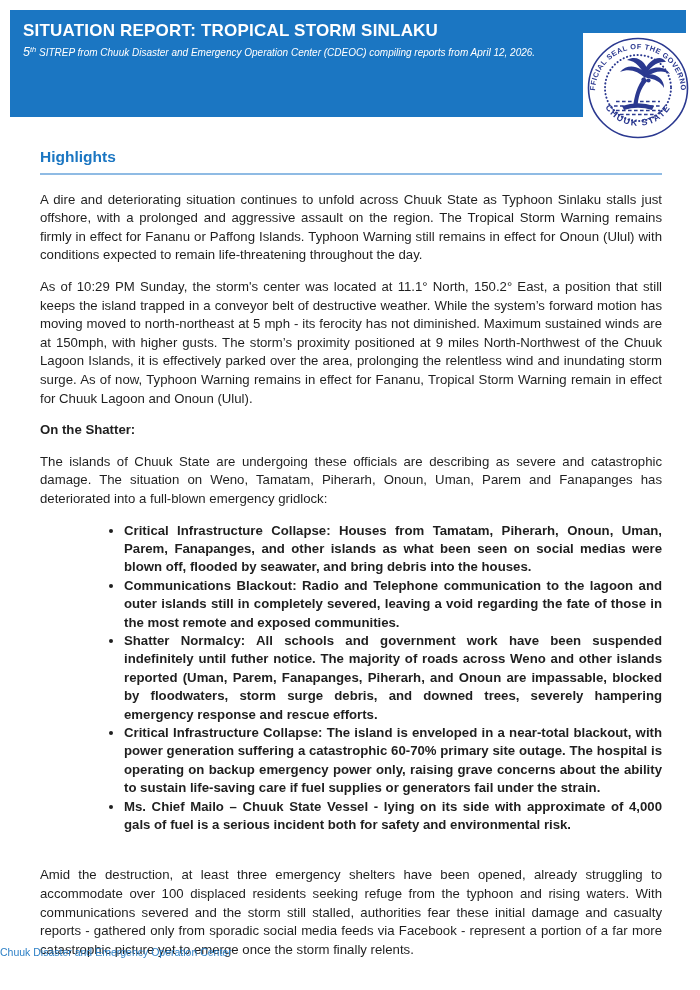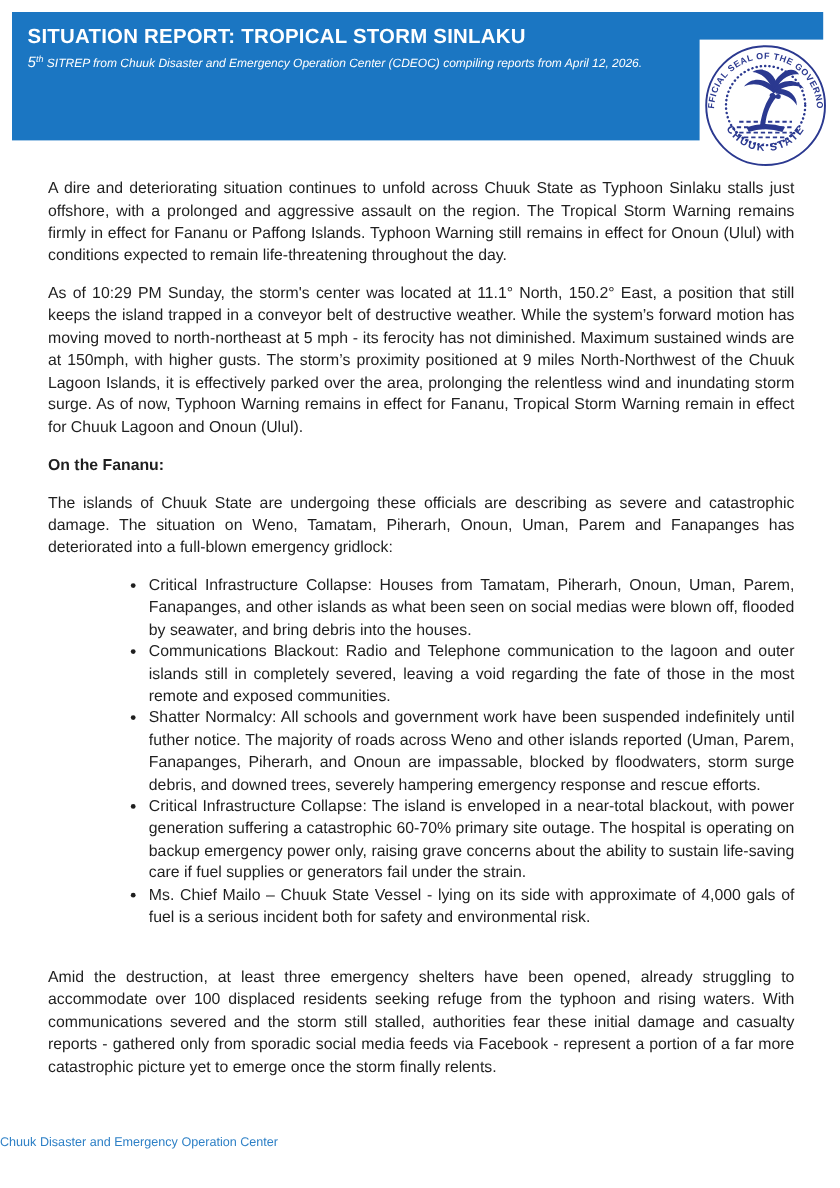--- a/index.html
+++ b/index.html
@@ -75,20 +75,21 @@
   .ground-heading { margin: 0; font-weight: bold; }
   .ground-intro { margin: 0 0 12px 0; }
   ul.impact-list {
     margin: 0;
     padding-left: 84px;
     list-style: disc outside;
   }
   ul.impact-list li {
     line-height: 18.4px;
     text-align: justify;
+    font-weight: bold;
   }
   .closing { margin-top: 32px !important; }
 
   
   .footer {
     position: absolute;
     left: 0; right: 0;
     top: 946px;
     font-size: 10.5px;
     color: #2e80c6;
@@ -138,26 +139,27 @@
       <g stroke="#2b3990" stroke-width="1.6" stroke-dasharray="3.6 2.4" fill="none">
         <path d="M30,65.5 H74"></path>
         <path d="M28,70 H76"></path>
         <path d="M30,74.5 H74"></path>
         <path d="M34,78.5 H70"></path>
       </g>
     </svg>
   </div>
 
   <main class="content">
+    <h2 class="highlights-heading">Highlights</h2>
 
     <p>A dire and deteriorating situation continues to unfold across Chuuk State as Typhoon Sinlaku stalls just offshore, with a prolonged and aggressive assault on the region. The Tropical Storm Warning remains firmly in effect for Fananu or Paffong Islands. Typhoon Warning still remains in effect for Onoun (Ulul) with conditions expected to remain life-threatening throughout the day.</p>
 
     <p>As of 10:29 PM Sunday, the storm's center was located at 11.1° North, 150.2° East, a position that still keeps the island trapped in a conveyor belt of destructive weather. While the system’s forward motion has moving moved to north-northeast at 5 mph - its ferocity has not diminished. Maximum sustained winds are at 150mph, with higher gusts. The storm’s proximity positioned at 9 miles North-Northwest of the Chuuk Lagoon Islands, it is effectively parked over the area, prolonging the relentless wind and inundating storm surge. As of now, Typhoon Warning remains in effect for Fananu, Tropical Storm Warning remain in effect for Chuuk Lagoon and Onoun (Ulul).</p>
 
-    <p class="ground-heading">On the Fananu:</p>
+    <p class="ground-heading">On the Shatter:</p>
     <p class="ground-intro">The islands of Chuuk State are undergoing these officials are describing as severe and catastrophic damage. The situation on Weno, Tamatam, Piherarh, Onoun, Uman, Parem and Fanapanges has deteriorated into a full-blown emergency gridlock:</p>
 
     <ul class="impact-list">
       <li>Critical Infrastructure Collapse: Houses from Tamatam, Piherarh, Onoun, Uman, Parem, Fanapanges, and other islands as what been seen on social medias were blown off, flooded by seawater, and bring debris into the houses.</li>
       <li>Communications Blackout: Radio and Telephone communication to the lagoon and outer islands still in completely severed, leaving a void regarding the fate of those in the most remote and exposed communities.</li>
       <li>Shatter Normalcy: All schools and government work have been suspended indefinitely until futher notice. The majority of roads across Weno and other islands reported (Uman, Parem, Fanapanges, Piherarh, and Onoun are impassable, blocked by floodwaters, storm surge debris, and downed trees, severely hampering emergency response and rescue efforts.</li>
       <li>Critical Infrastructure Collapse: The island is enveloped in a near-total blackout, with power generation suffering a catastrophic 60-70% primary site outage. The hospital is operating on backup emergency power only, raising grave concerns about the ability to sustain life-saving care if fuel supplies or generators fail under the strain.</li>
       <li>Ms. Chief Mailo – Chuuk State Vessel - lying on its side with approximate of 4,000 gals of fuel is a serious incident both for safety and environmental risk.</li>
     </ul>
 

